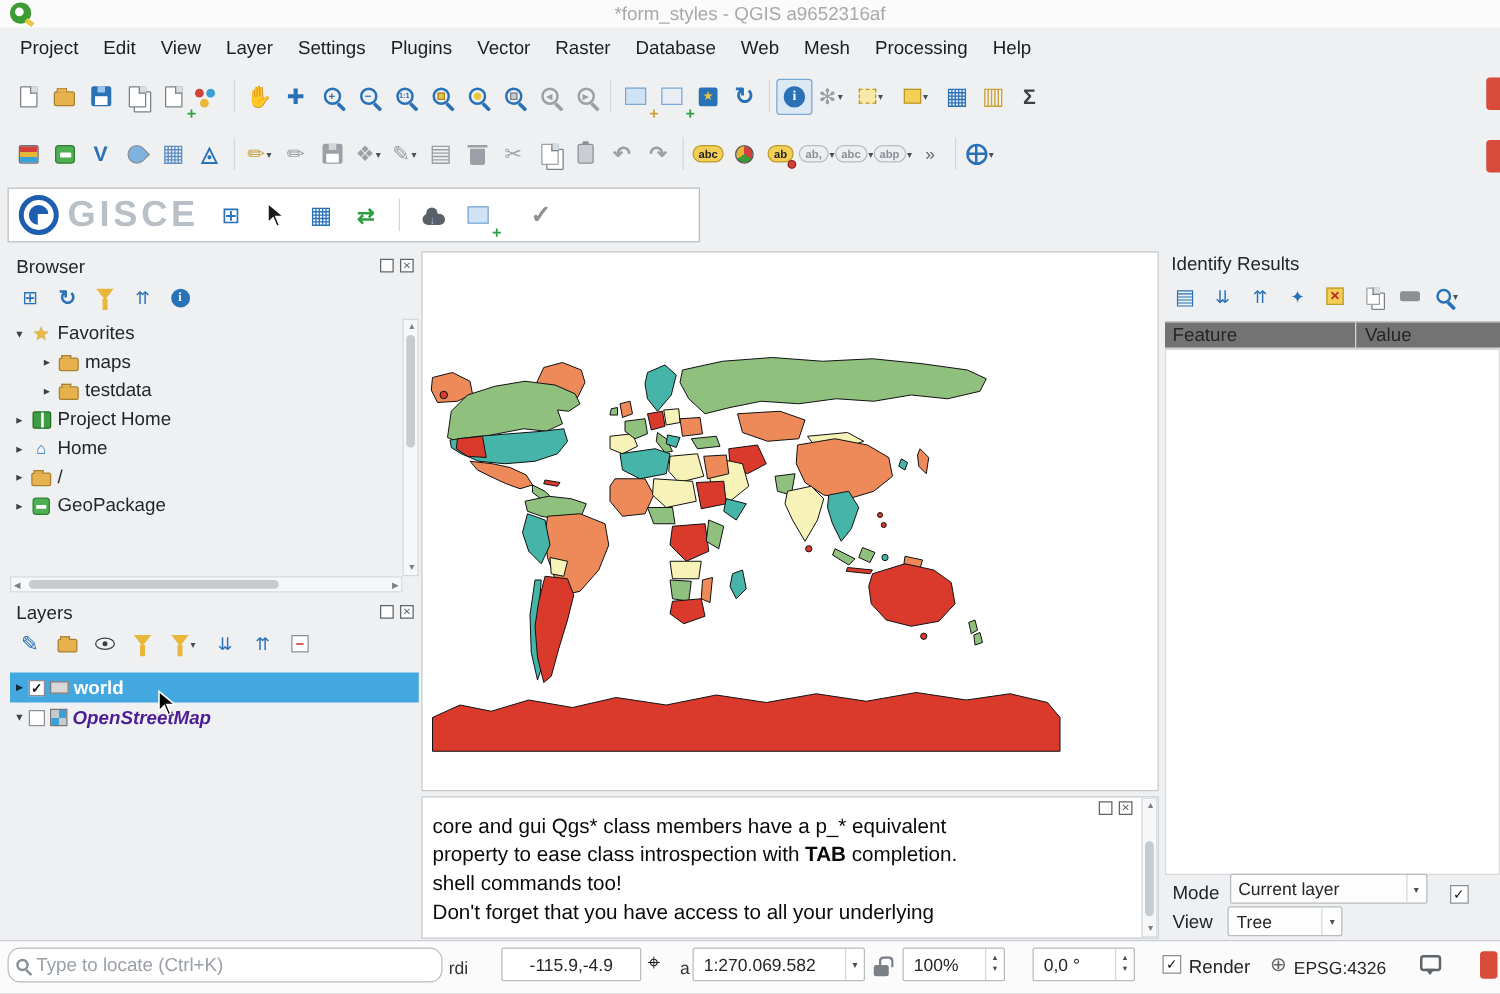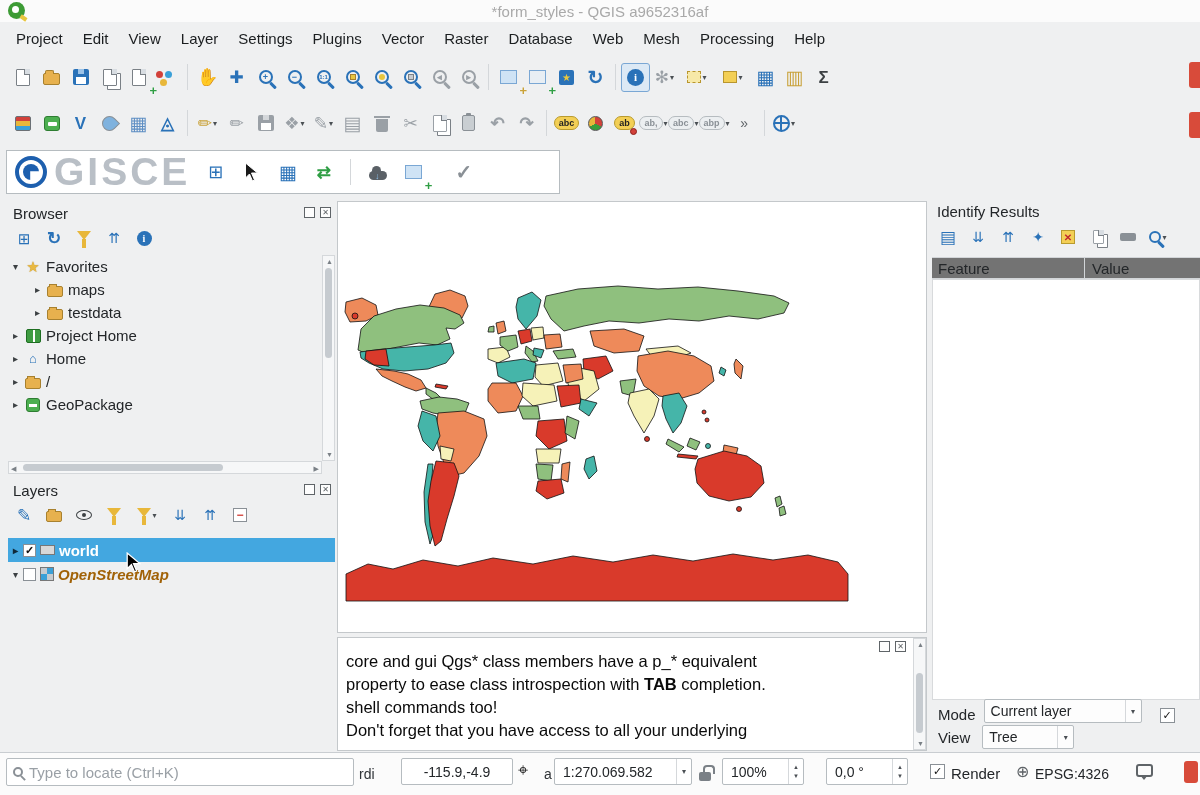--- a/index.html
+++ b/index.html
@@ -66,21 +66,21 @@
   .globe::after { content:""; position:absolute; left:5px; top:-1px; width:2px; height:15px; background:#2a72b8; }
   .cloud { position:relative; width:18px; height:9px; background:#5a6066; border-radius:6px; margin-top:6px; }
   .cloud::before { content:""; position:absolute; left:3px; top:-5px; width:9px; height:9px; border-radius:50%; background:#5a6066; }
   .cloud::after { content:"↓"; position:absolute; left:6px; top:0px; color:#8ec1ea; font-size:9px; font-weight:bold; }
   .edge-red { position:absolute; width:11px; height:26px; right:0; background:#d84b3a; border-radius:3px 0 0 3px; }
 
   
   .giscebox { position:absolute; left:6px; top:150px; width:554px; height:44px; background:#fff; border:1px solid #b6bcc0; display:flex; align-items:center; padding:0 8px; gap:7px; }
   .gisce-circle { width:32px; height:32px; border-radius:50%; border:4px solid #1d5fae; background:#fff; position:relative; flex:0 0 auto; }
   .gisce-circle::after { content:""; position:absolute; left:4px; top:4px; width:16px; height:16px; border-radius:50%; background:#1d5fae; clip-path:polygon(0 0,100% 0,100% 45%,45% 45%,45% 100%,0 100%); }
-  .gisce-text { font-size:39px; font-weight:bold; letter-spacing:3px; color:#b9bfc6; margin-right:4px; }
+  .gisce-text { font-size:29px; font-weight:bold; letter-spacing:3px; color:#b9bfc6; margin-right:4px; }
 
   
   .panel { position:absolute; background:#eff0f1; }
   .ptitle { position:absolute; left:5px; top:2px; font-size:15px; color:#232629; }
   .minis { position:absolute; right:4px; top:4px; display:flex; gap:5px; }
   .mini { width:11px; height:11px; border:1px solid #5f6468; background:#fdfdfd; display:flex; align-items:center; justify-content:center; font-size:8px; color:#5f6468; line-height:1; }
   .ptools { position:absolute; left:4px; top:23px; display:flex; align-items:center; gap:6px; }
   .pic { width:24px; height:24px; display:flex; align-items:center; justify-content:center; position:relative; }
   .funnel { width:0; height:0; border-left:7px solid transparent; border-right:7px solid transparent; border-top:9px solid #e8b73a; position:relative; margin-bottom:6px; }
   .funnel::after { content:""; position:absolute; left:-2px; top:-1px; width:4px; height:9px; background:#e8b73a; }
@@ -105,36 +105,36 @@
   .sb-h { position:absolute; height:13px; background:#f6f7f8; border:1px solid #d5d8db; }
   .sb-arrow { position:absolute; color:#7a8086; font-size:7px; line-height:1; }
   .sb-thumb { position:absolute; background:#c6cbd0; border-radius:4px; }
 
   
   .lrow { display:flex; align-items:center; height:24px; font-size:15px; }
   .lrow.sel { background:#43a7e0; color:#fff; font-weight:bold; }
   .cb { width:13px; height:13px; background:#fff; border:1px solid #8a9096; display:flex; align-items:center; justify-content:center; font-size:11px; color:#111; flex:0 0 auto; }
   .layicon { width:15px; height:10px; background:#d8d8d8; border:1px solid #777; margin:0 4px; flex:0 0 auto; }
   .osmicon { width:14px; height:14px; margin:0 4px; background:conic-gradient(#3aa0d8 0 90deg,#c6cbd0 90deg 180deg,#3aa0d8 180deg 270deg,#c6cbd0 270deg 360deg); border:1px solid #777; flex:0 0 auto; }
-  .osmlabel { font-weight:bold; font-style:italic; color:#a16207; }
+  .osmlabel { font-weight:bold; font-style:italic; color:#4c1d95; }
 
   
   .mapcanvas { position:absolute; left:337px; top:201px; width:590px; height:432px; background:#fff; border:1px solid #c4c8cb; }
   .console { position:absolute; left:337px; top:637px; width:590px; height:114px; background:#fff; border:1px solid #c4c8cb; overflow:hidden; }
   .cline { padding-left:8px; font-size:16.5px; line-height:23px; color:#0a0a0a; white-space:nowrap; }
 
   
   .colhdr { position:absolute; left:0; top:56px; width:100%; height:22px; background:#737373; border-top:1px solid #d2d5d8; border-bottom:1px solid #d2d5d8; font-size:15px; }
   .combo { height:24px; background:#fdfdfd; border:1px solid #b6bcc0; border-radius:2px; display:flex; align-items:center; font-size:14px; }
   .combo .ct { padding:0 6px; flex:1; white-space:nowrap; overflow:hidden; }
   .combo .ca { width:16px; text-align:center; font-size:8px; color:#4a4f54; border-left:1px solid #d5d8db; align-self:stretch; display:flex; align-items:center; justify-content:center; }
 
   
   .statusbar { position:absolute; left:0; top:752px; width:100%; height:43px; background:#fbfbfb; border-top:1px solid #c9cdd1; font-size:14px; }
-  .locator { position:absolute; left:6px; top:5px; width:348px; height:28px; background:#fff; border:1px solid #b6bcc0; border-radius:2px; display:flex; align-items:center; padding:0 6px; gap:6px; }
+  .locator { position:absolute; left:6px; top:5px; width:348px; height:28px; background:#fff; border:1px solid #b6bcc0; border-radius:10px; display:flex; align-items:center; padding:0 6px; gap:6px; }
   .locator input { border:none; outline:none; font-size:15px; color:#232629; width:290px; font-family:"Liberation Sans",sans-serif; background:transparent; }
   .locator input::placeholder { color:#9aa0a6; }
   .minimag { position:relative; width:10px; height:10px; border:2px solid #8a9096; border-radius:50%; flex:0 0 auto; }
   .minimag::after { content:""; position:absolute; right:-5px; bottom:-4px; width:6px; height:2px; background:#8a9096; transform:rotate(45deg); }
   .sbox { position:absolute; top:5px; height:27px; background:#fff; border:1px solid #b6bcc0; border-radius:2px; display:flex; align-items:center; }
   .spincol { width:15px; align-self:stretch; border-left:1px solid #d5d8db; display:flex; flex-direction:column; align-items:center; justify-content:center; font-size:6px; color:#4a4f54; line-height:1.4; }
   .lock { position:relative; width:12px; height:9px; background:#7a8086; border-radius:2px; margin-top:7px; }
   .lock::before { content:""; position:absolute; left:4px; top:-7px; width:8px; height:7px; border:2px solid #7a8086; border-bottom:none; border-radius:4px 4px 0 0; }
   .bubble { position:relative; width:17px; height:13px; border:2px solid #5f6468; border-radius:3px; }
   .bubble::after { content:""; position:absolute; left:2px; bottom:-5px; width:0; height:0; border-left:4px solid transparent; border-right:4px solid transparent; border-top:5px solid #5f6468; }

